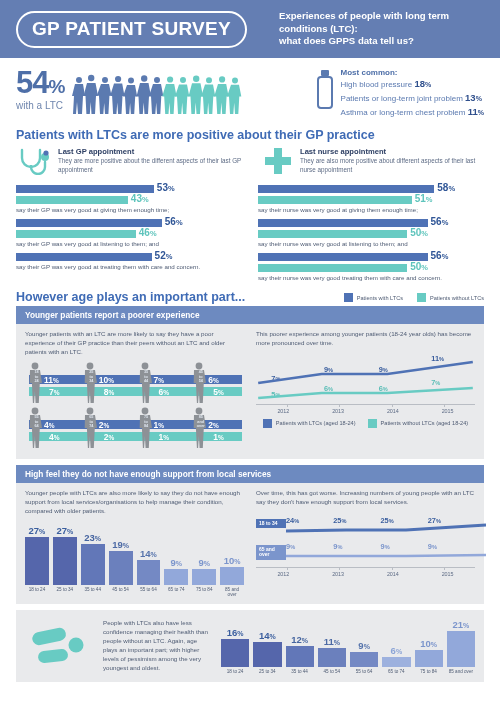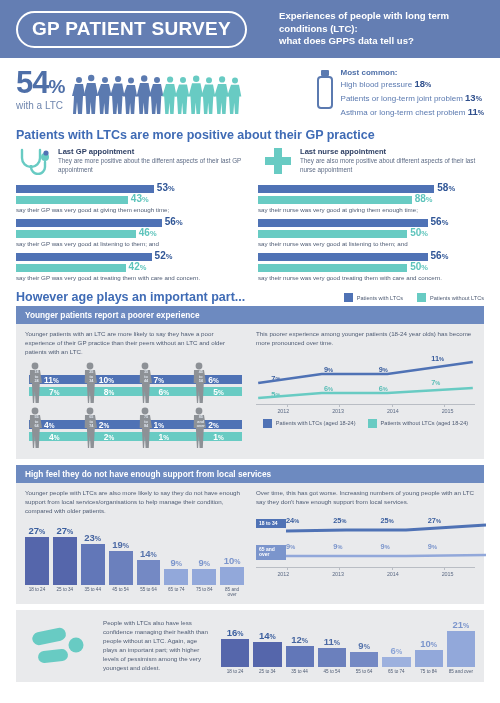--- a/index.html
+++ b/index.html
@@ -286,24 +286,20 @@
       <div class="barrow">
         <div class="bar teal" style="width:53%"></div>
         <div class="barval teal"><span>46</span><span class="sm">%</span></div>
       </div>
       <div class="barcap">say their GP was very good at listening to them; and</div>
 
       <div class="barrow">
         <div class="bar blue" style="width:60%"></div>
         <div class="barval blue"><span>52</span><span class="sm">%</span></div>
       </div>
-      <div class="barrow">
-        <div class="bar teal" style="width:48.5%"></div>
-        <div class="barval teal"><span>42</span><span class="sm">%</span></div>
-      </div>
       <div class="barcap">say their GP was very good at treating them with care and concern.</div>
     </div>
   </div>
 
   <div class="appt-col">
     <div class="appt-head">
       <div class="appt-icon">
         <svg width="28" height="28" viewBox="0 0 28 28">
           <rect x="10" y="1" width="8" height="26" fill="#68cbc3"></rect>
           <rect x="1" y="10" width="26" height="8" fill="#68cbc3"></rect>
@@ -315,21 +311,21 @@
       </div>
     </div>
 
     <div class="barblock">
       <div class="barrow">
         <div class="bar blue" style="width:78%"></div>
         <div class="barval blue"><span>58</span><span class="sm">%</span></div>
       </div>
       <div class="barrow">
         <div class="bar teal" style="width:68%"></div>
-        <div class="barval teal"><span>88</span><span class="sm">%</span></div>
+        <div class="barval teal"><span>51</span><span class="sm">%</span></div>
       </div>
       <div class="barcap">say their nurse was very good at giving them enough time;</div>
 
       <div class="barrow">
         <div class="bar blue" style="width:75%"></div>
         <div class="barval blue"><span>56</span><span class="sm">%</span></div>
       </div>
       <div class="barrow">
         <div class="bar teal" style="width:66%"></div>
         <div class="barval teal"><span>50</span><span class="sm">%</span></div>

